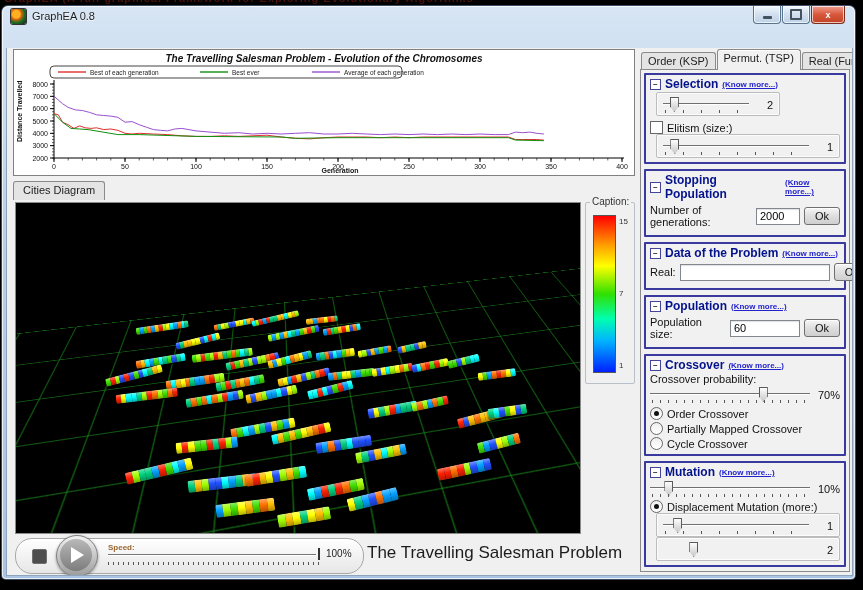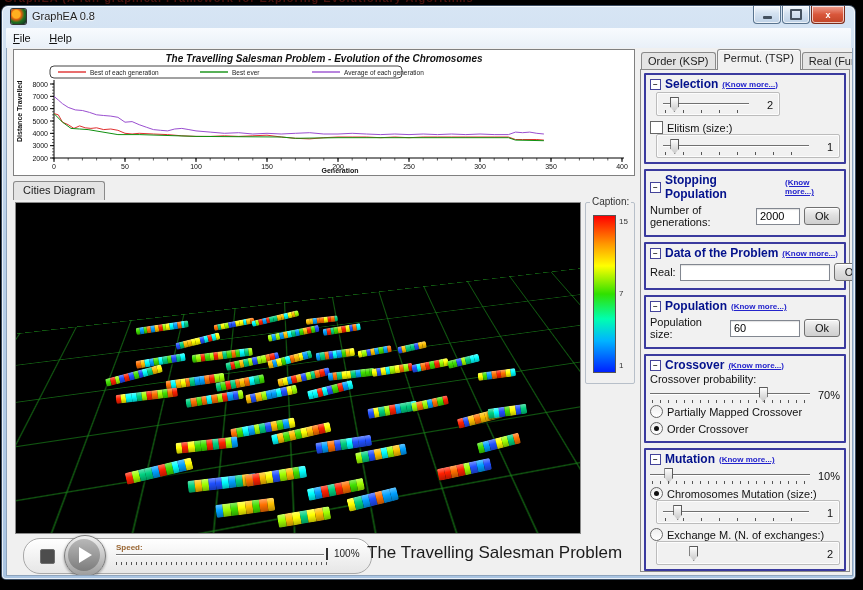--- a/index.html
+++ b/index.html
@@ -56,21 +56,21 @@
 
   
   #captionbox{position:absolute;left:578px;top:154px;width:48px;height:180px;border:1px solid #b7bfc9;
         border-radius:2px;background:#f0f0f0;}
   #captionlbl{position:absolute;left:4px;top:-7px;background:#f0f0f0;padding:0 2px;font-size:10px;color:#333;}
   #gradbar{position:absolute;left:7px;top:12px;width:21px;height:156px;border:1px solid #555;
         background:linear-gradient(#ff0000,#ff9800 18%,#ffff00 32%,#30e000 50%,#00ffb0 66%,#00b4ff 80%,#0020ff 100%);}
   .capnum{position:absolute;left:33px;font-size:8px;color:#333;}
 
   
-  #player{position:absolute;left:16px;top:490px;width:347px;height:34px;border:1px solid #a8a8a8;border-radius:17px;
+  #player{position:absolute;left:8px;top:490px;width:347px;height:34px;border:1px solid #a8a8a8;border-radius:17px;
         background:linear-gradient(#ffffff,#e6e6e6);box-shadow:inset 0 1px 0 #fff;}
   #stopbtn{position:absolute;left:16px;top:10px;width:13px;height:13px;background:#4d4d4d;border:1px solid #6f6f6f;border-radius:2px;}
   #playbtn{position:absolute;left:40px;top:-4px;width:40px;height:40px;border-radius:50%;
         background:linear-gradient(#f2f2f2,#9c9c9c);border:1px solid #7d7d7d;box-shadow:0 1px 3px rgba(0,0,0,.4);}
   #playbtn .inner{position:absolute;left:3px;top:3px;width:32px;height:32px;border-radius:50%;
         background:linear-gradient(#b8b8b8,#7d7d7d);}
   #playbtn .tri{position:absolute;left:14px;top:11px;width:0;height:0;border-left:13px solid #fff;
         border-top:8px solid transparent;border-bottom:8px solid transparent;}
   #speedlbl{position:absolute;left:92px;top:4px;font:bold 8px "Liberation Sans",sans-serif;color:#996633;}
   #speedgroove{position:absolute;left:92px;top:15px;width:208px;height:1px;background:#777;border-bottom:1px solid #fff;}
@@ -130,24 +130,20 @@
           </div>
         <div class="wbtn">
             <span class="maxglyph"></span>
           </div>
         <div class="wbtn close">
             <span>x</span>
           </div>
       </div>
     </div>
 
-    <div id="menubar">
-      <span class="menuitem"><u>F</u>ile</span>
-      <span class="menuitem"><u>H</u>elp</span>
-    </div>
 
     <div id="client">
 
       <div id="chartbox">
         <svg id="chartsvg" width="618" height="123" xmlns="http://www.w3.org/2000/svg">
             <text x="310" y="12" text-anchor="middle" font-size="10" font-weight="bold" font-style="italic" fill="#111" font-family="Liberation Sans, sans-serif">The Travelling Salesman Problem - Evolution of the Chromosomes</text>
             <rect x="36" y="16" width="352" height="12" rx="4" fill="#fff" stroke="#444" stroke-width="1"></rect>
             <line x1="44" y1="22" x2="72" y2="22" stroke="#e03030" stroke-width="1.4"></line>
             <text x="76" y="24.5" font-size="6.5" fill="#222" font-family="Liberation Sans, sans-serif">Best of each generation</text>
             <line x1="186" y1="22" x2="214" y2="22" stroke="#109010" stroke-width="1.4"></line>
@@ -901,62 +897,62 @@
           </div>
           <div class="lbl">Crossover probability:</div>
           <div class="row" style="margin:2px 0 1px;">
             <div class="tslider">
               <div class="groove"></div>
                 <div class="thumb" style="left:68%"></div>
                 <div class="ticks dense"></div>
             </div>
             <span class="sval" style="min-width:26px">70%</span>
           </div>
+          <div class="row" style="margin:4px 0 2px;">
+            <span class="radio on"></span>
+            <span class="lbl">Order Crossover</span>
+          </div>
           <div class="row" style="margin:2px 0;">
             <span class="radio"></span>
             <span class="lbl">Partially Mapped Crossover</span>
           </div>
-          <div class="row" style="margin:4px 0 2px;">
-            <span class="radio on"></span>
-            <span class="lbl">Order Crossover</span>
+          <div class="row" style="margin:2px 0 0;">
+            <span class="radio"></span>
+            <span class="lbl">Cycle Crossover</span>
           </div>
         </div>
 
         <div class="sec" style="margin-bottom:0;">
           <div class="sechdr">
             <span class="collapse">−</span>
             <span class="sectitle">Mutation</span>
             <a class="kmore">(Know more...)</a>
           </div>
           <div class="row" style="margin:2px 0 1px;">
             <div class="tslider">
               <div class="groove"></div>
                 <div class="thumb" style="left:9%"></div>
                 <div class="ticks dense"></div>
             </div>
             <span class="sval" style="min-width:26px">10%</span>
           </div>
 
           <div class="row" style="margin:3px 0 0;">
             <span class="radio on"></span>
-            <span class="lbl">Chromosomes Mutation (size:)</span>
+            <span class="lbl">Displacement Mutation (more:)</span>
           </div>
           <div class="grpbox" style="margin-left:6px;">
             <div class="tslider">
               <div class="groove"></div>
                 <div class="thumb" style="left:7%"></div>
                 <div class="ticks"></div>
             </div>
             <span class="sval">1</span>
           </div>
 
-          <div class="row" style="margin:4px 0 0;">
-            <span class="radio"></span>
-            <span class="lbl">Exchange M. (N. of exchanges:)</span>
-          </div>
           <div class="grpbox" style="margin-left:6px;">
             <div class="tslider">
               <div class="thumb" style="left:18%"></div>
             </div>
             <span class="sval">2</span>
           </div>
 
         </div>
 
       </div>

